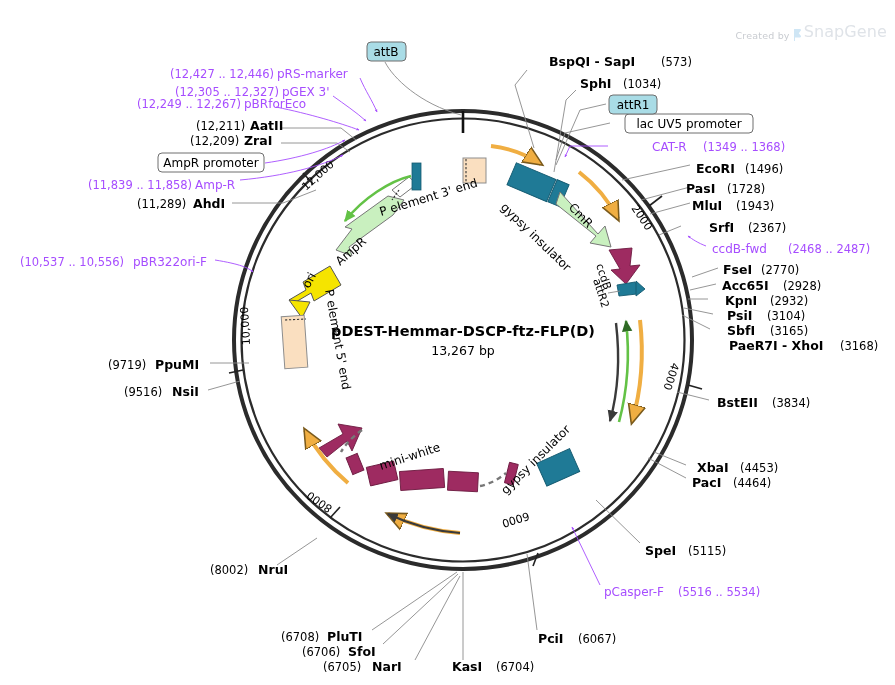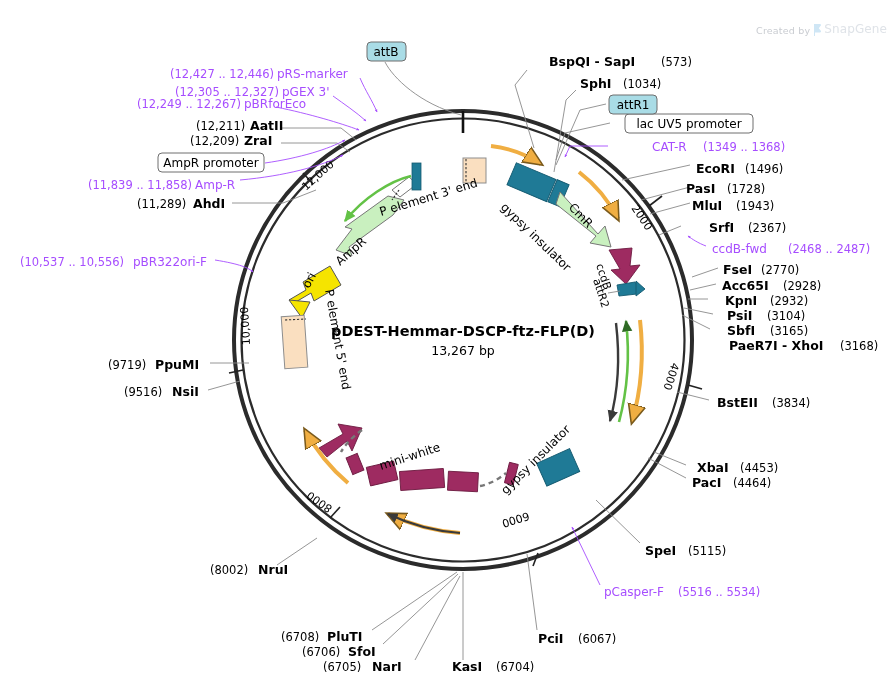--- a/index.html
+++ b/index.html
@@ -14,21 +14,21 @@
 
   .wm{
     position:absolute;right:8px;top:2px;
     display:flex;align-items:flex-end;gap:3px;
     font-size:9.5px;color:#c9ccd1;letter-spacing:.2px;
     font-family:"DejaVu Sans","Liberation Sans",sans-serif;
     margin-top:20px;
   }
   .wm .flag{display:inline-block;width:8px;height:12px;position:relative;}
   .wm .flag svg{display:block;}
-  .wm .brand{color:#dfe3e8;font-size:12px;letter-spacing:.1px;}
+  .wm .brand{color:#dfe3e8;font-size:16px;letter-spacing:.1px;}
 
   
   text{font-family:"DejaVu Sans","Liberation Sans",sans-serif;}
   .enz{font-size:12.5px;font-weight:bold;fill:#000;}
   .pos{font-size:11.5px;fill:#000;font-weight:normal;}
   .prim{font-size:12px;fill:#a64dff;}
   .primv{font-size:11.5px;fill:#a64dff;}
   .feat{font-size:12px;fill:#000;}
   .featsm{font-size:11px;fill:#000;}
   .ticklbl{font-size:11px;fill:#000;}

